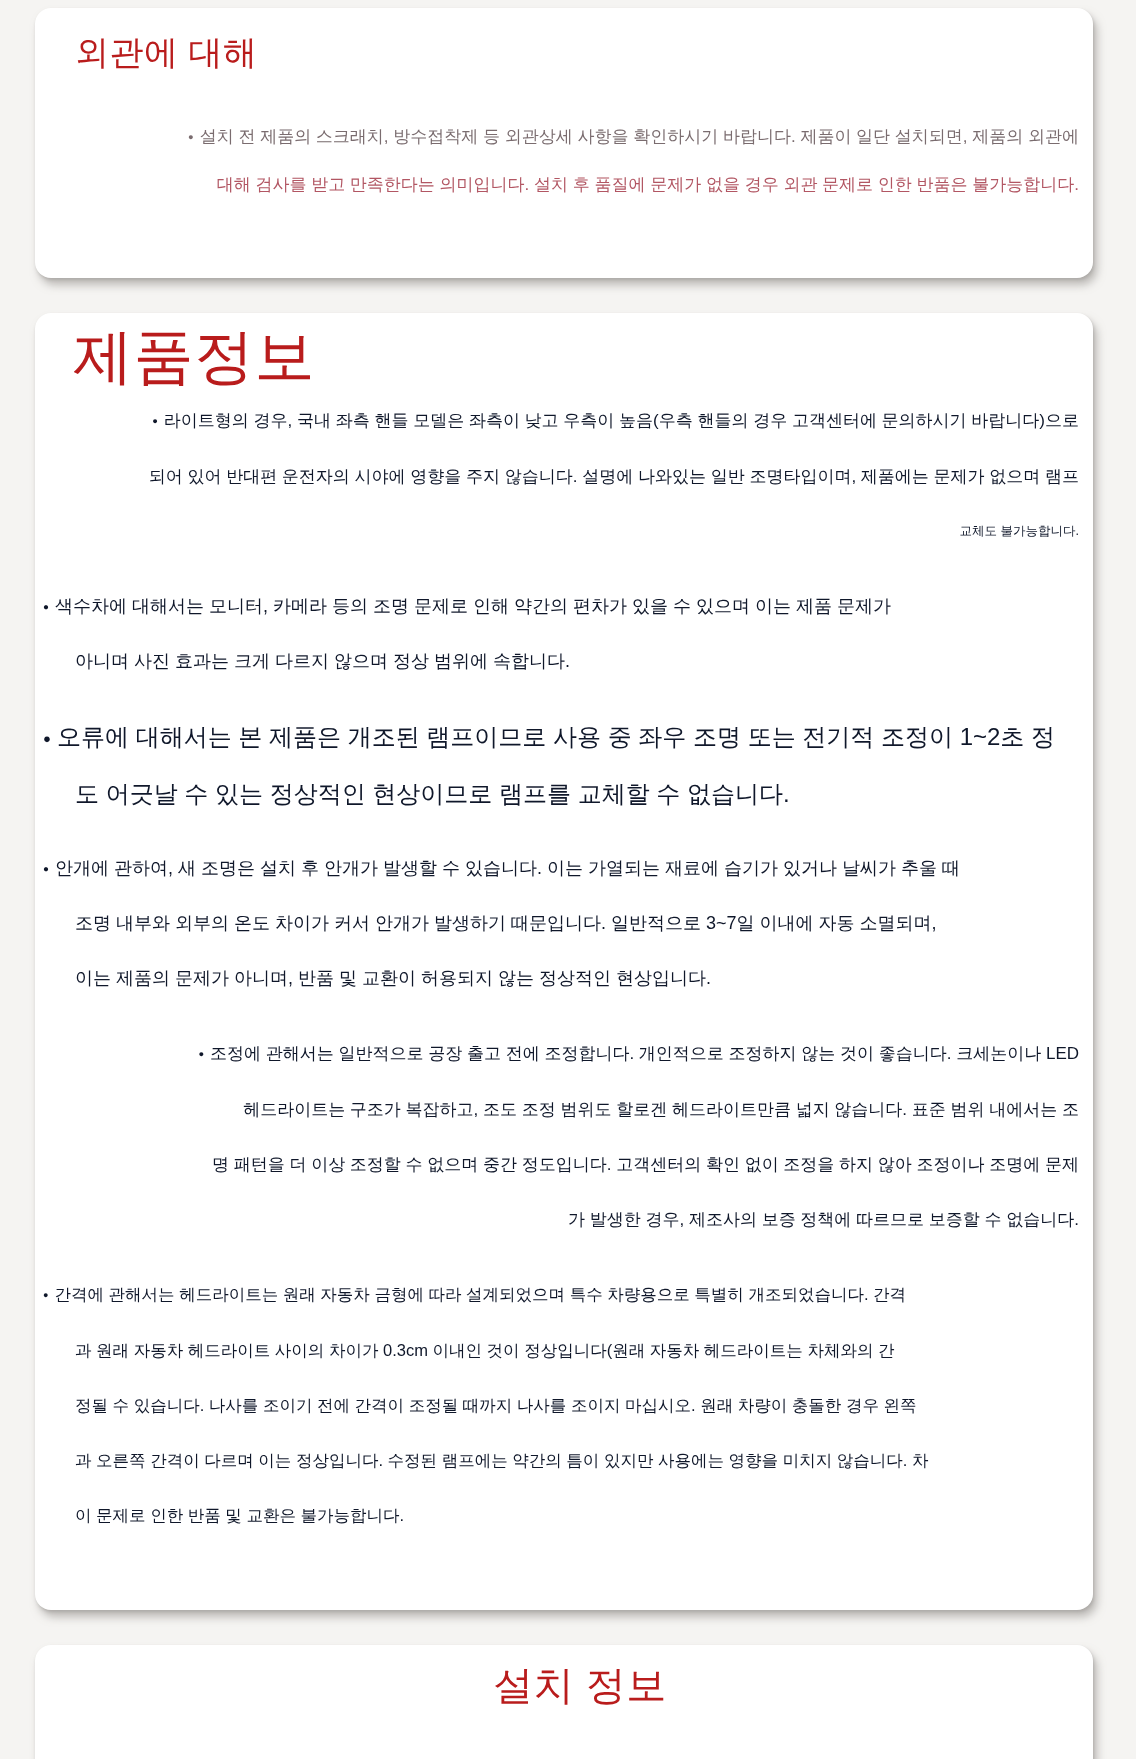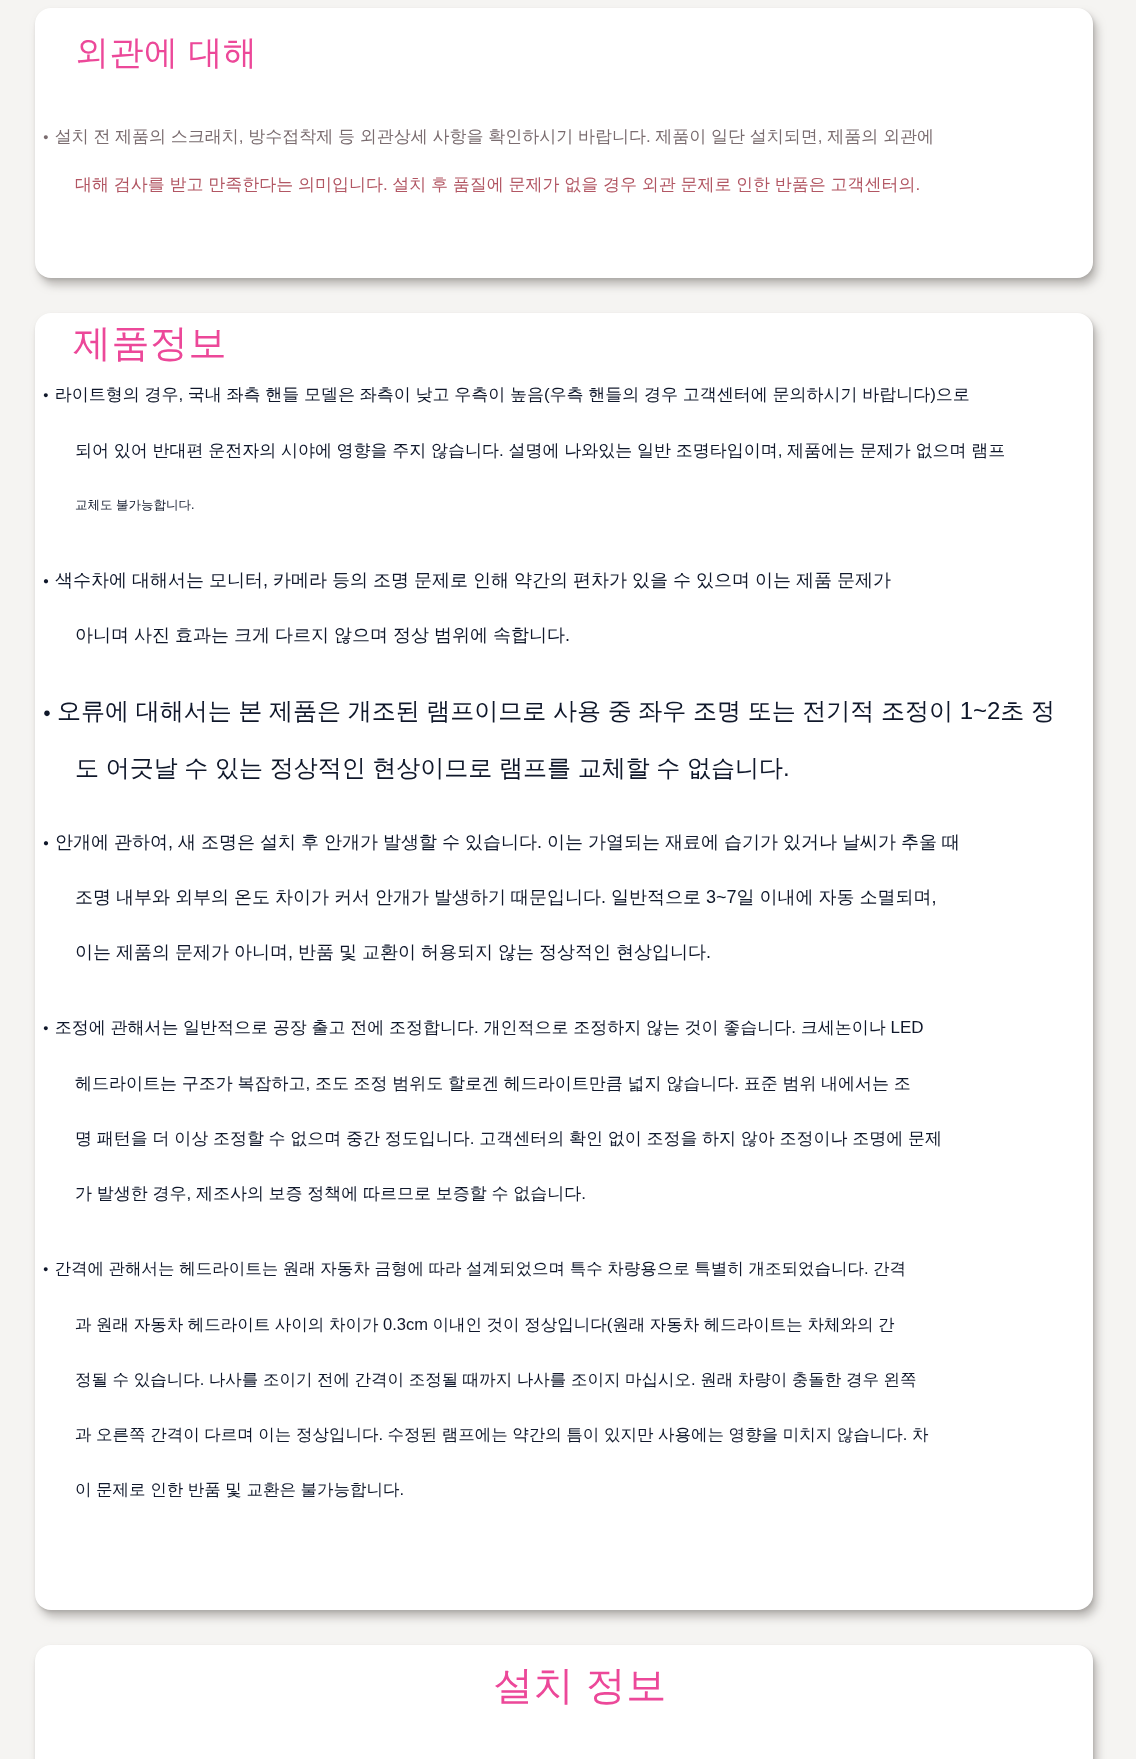--- a/index.html
+++ b/index.html
@@ -16,28 +16,28 @@
     width:1058px;
     background:#ffffff;
     border-radius:16px;
     box-shadow:4px 7px 8px rgba(133,129,125,0.50), 1px 2px 3px rgba(150,146,142,0.35);
   }
   .card-1{top:8px;height:270px;}
   .card-2{top:313px;height:1297px;}
   .card-3{top:1645px;height:380px;border-bottom-left-radius:0;border-bottom-right-radius:0;}
   .title{
     margin:0;
-    color:#ec4899;
+    color:#b91c1c;
     font-weight:500;
     line-height:1.2;
     letter-spacing:0.5px;
     white-space:nowrap;
   }
   .card-1 .title{font-size:34px;padding:24px 0 0 40px;}
-  .card-2 .title{font-size:38px;padding:8px 0 0 38px;font-weight:400;}
+  .card-2 .title{font-size:60px;padding:8px 0 0 38px;font-weight:400;}
   .card-3 .title{font-size:40px;padding:16px 0 0 32px;font-weight:400;text-align:center;}
   .items{
     list-style:none;
     margin:0;
     padding:0 14px 0 8px;
   }
   .card-1 .items{margin-top:40px;}
   .card-2 .items{margin-top:0;}
   .item{margin:0;}
   .item + .item{margin-top:20px;}
@@ -50,38 +50,38 @@
   }
   .card-1 .line{line-height:47px;}
   .line.cont{padding-left:32px;}
   .bullet{
     display:inline-block;
     font-size:0.55em;
     vertical-align:2px;
     margin-right:6px;
   }
   
-  .sz17{font-size:17px;}
+  .sz17{font-size:17px;text-align:right;}
   .sz18{font-size:18px;}
   .sz21{font-size:24px;}
   .sz165{font-size:16.5px;}
   .line.small{font-size:12.5px;}
   
   .c-gray-rose{color:#7a6c6f;}
   .c-rose{color:#b25663;}
 </style>
 </head>
 <body>
 
 <section class="card card-1">
   <h2 class="title">외관에 대해</h2>
   <ul class="items">
     <li class="item sz17">
       <span class="line first c-gray-rose"><span class="bullet">●</span><span>설치 전 제품의 스크래치, 방수접착제 등 외관상세 사항을 확인하시기 바랍니다. 제품이 일단 설치되면, 제품의 외관에</span></span>
-      <span class="line cont c-rose">대해 검사를 받고 만족한다는 의미입니다. 설치 후 품질에 문제가 없을 경우 외관 문제로 인한 반품은 고객센터의.</span>
+      <span class="line cont c-rose">대해 검사를 받고 만족한다는 의미입니다. 설치 후 품질에 문제가 없을 경우 외관 문제로 인한 반품은 불가능합니다.</span>
     </li>
   </ul>
 </section>
 
 <section class="card card-2">
   <h2 class="title">제품정보</h2>
   <ul class="items">
 
     <li class="item sz17">
       <span class="line first"><span class="bullet">●</span><span>라이트형의 경우, 국내 좌측 핸들 모델은 좌측이 낮고 우측이 높음(우측 핸들의 경우 고객센터에 문의하시기 바랍니다)으로</span></span>

